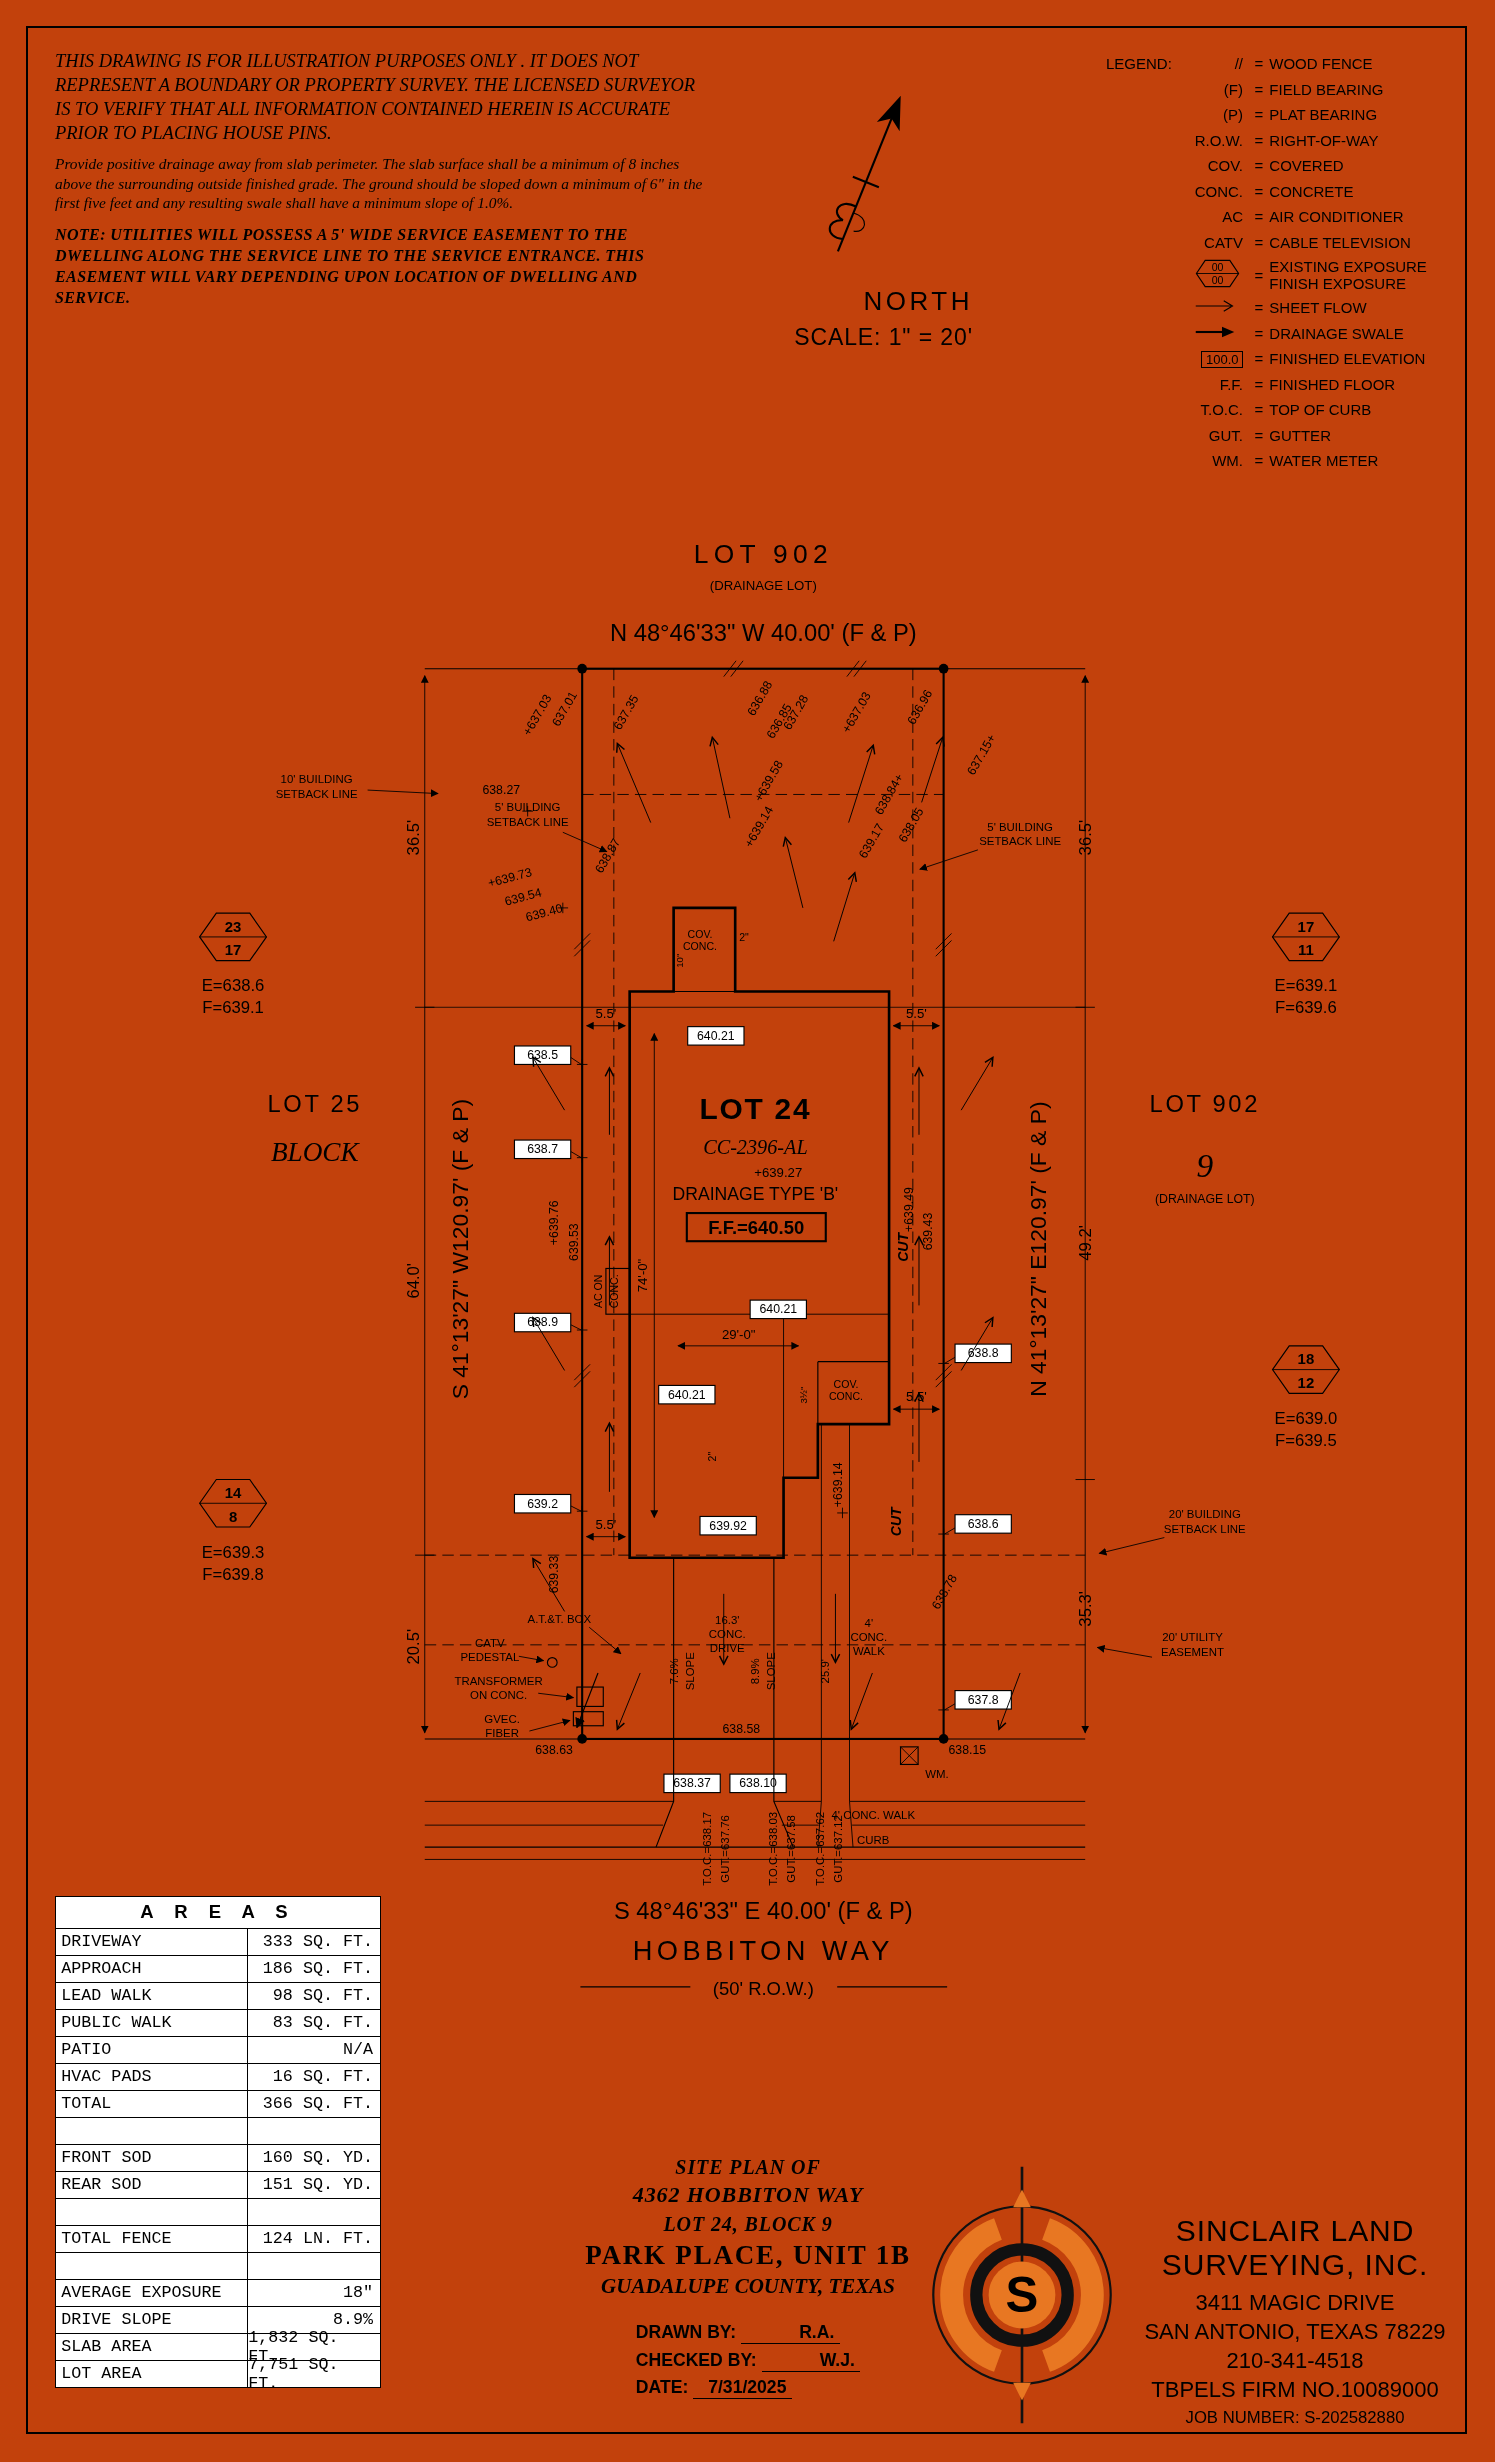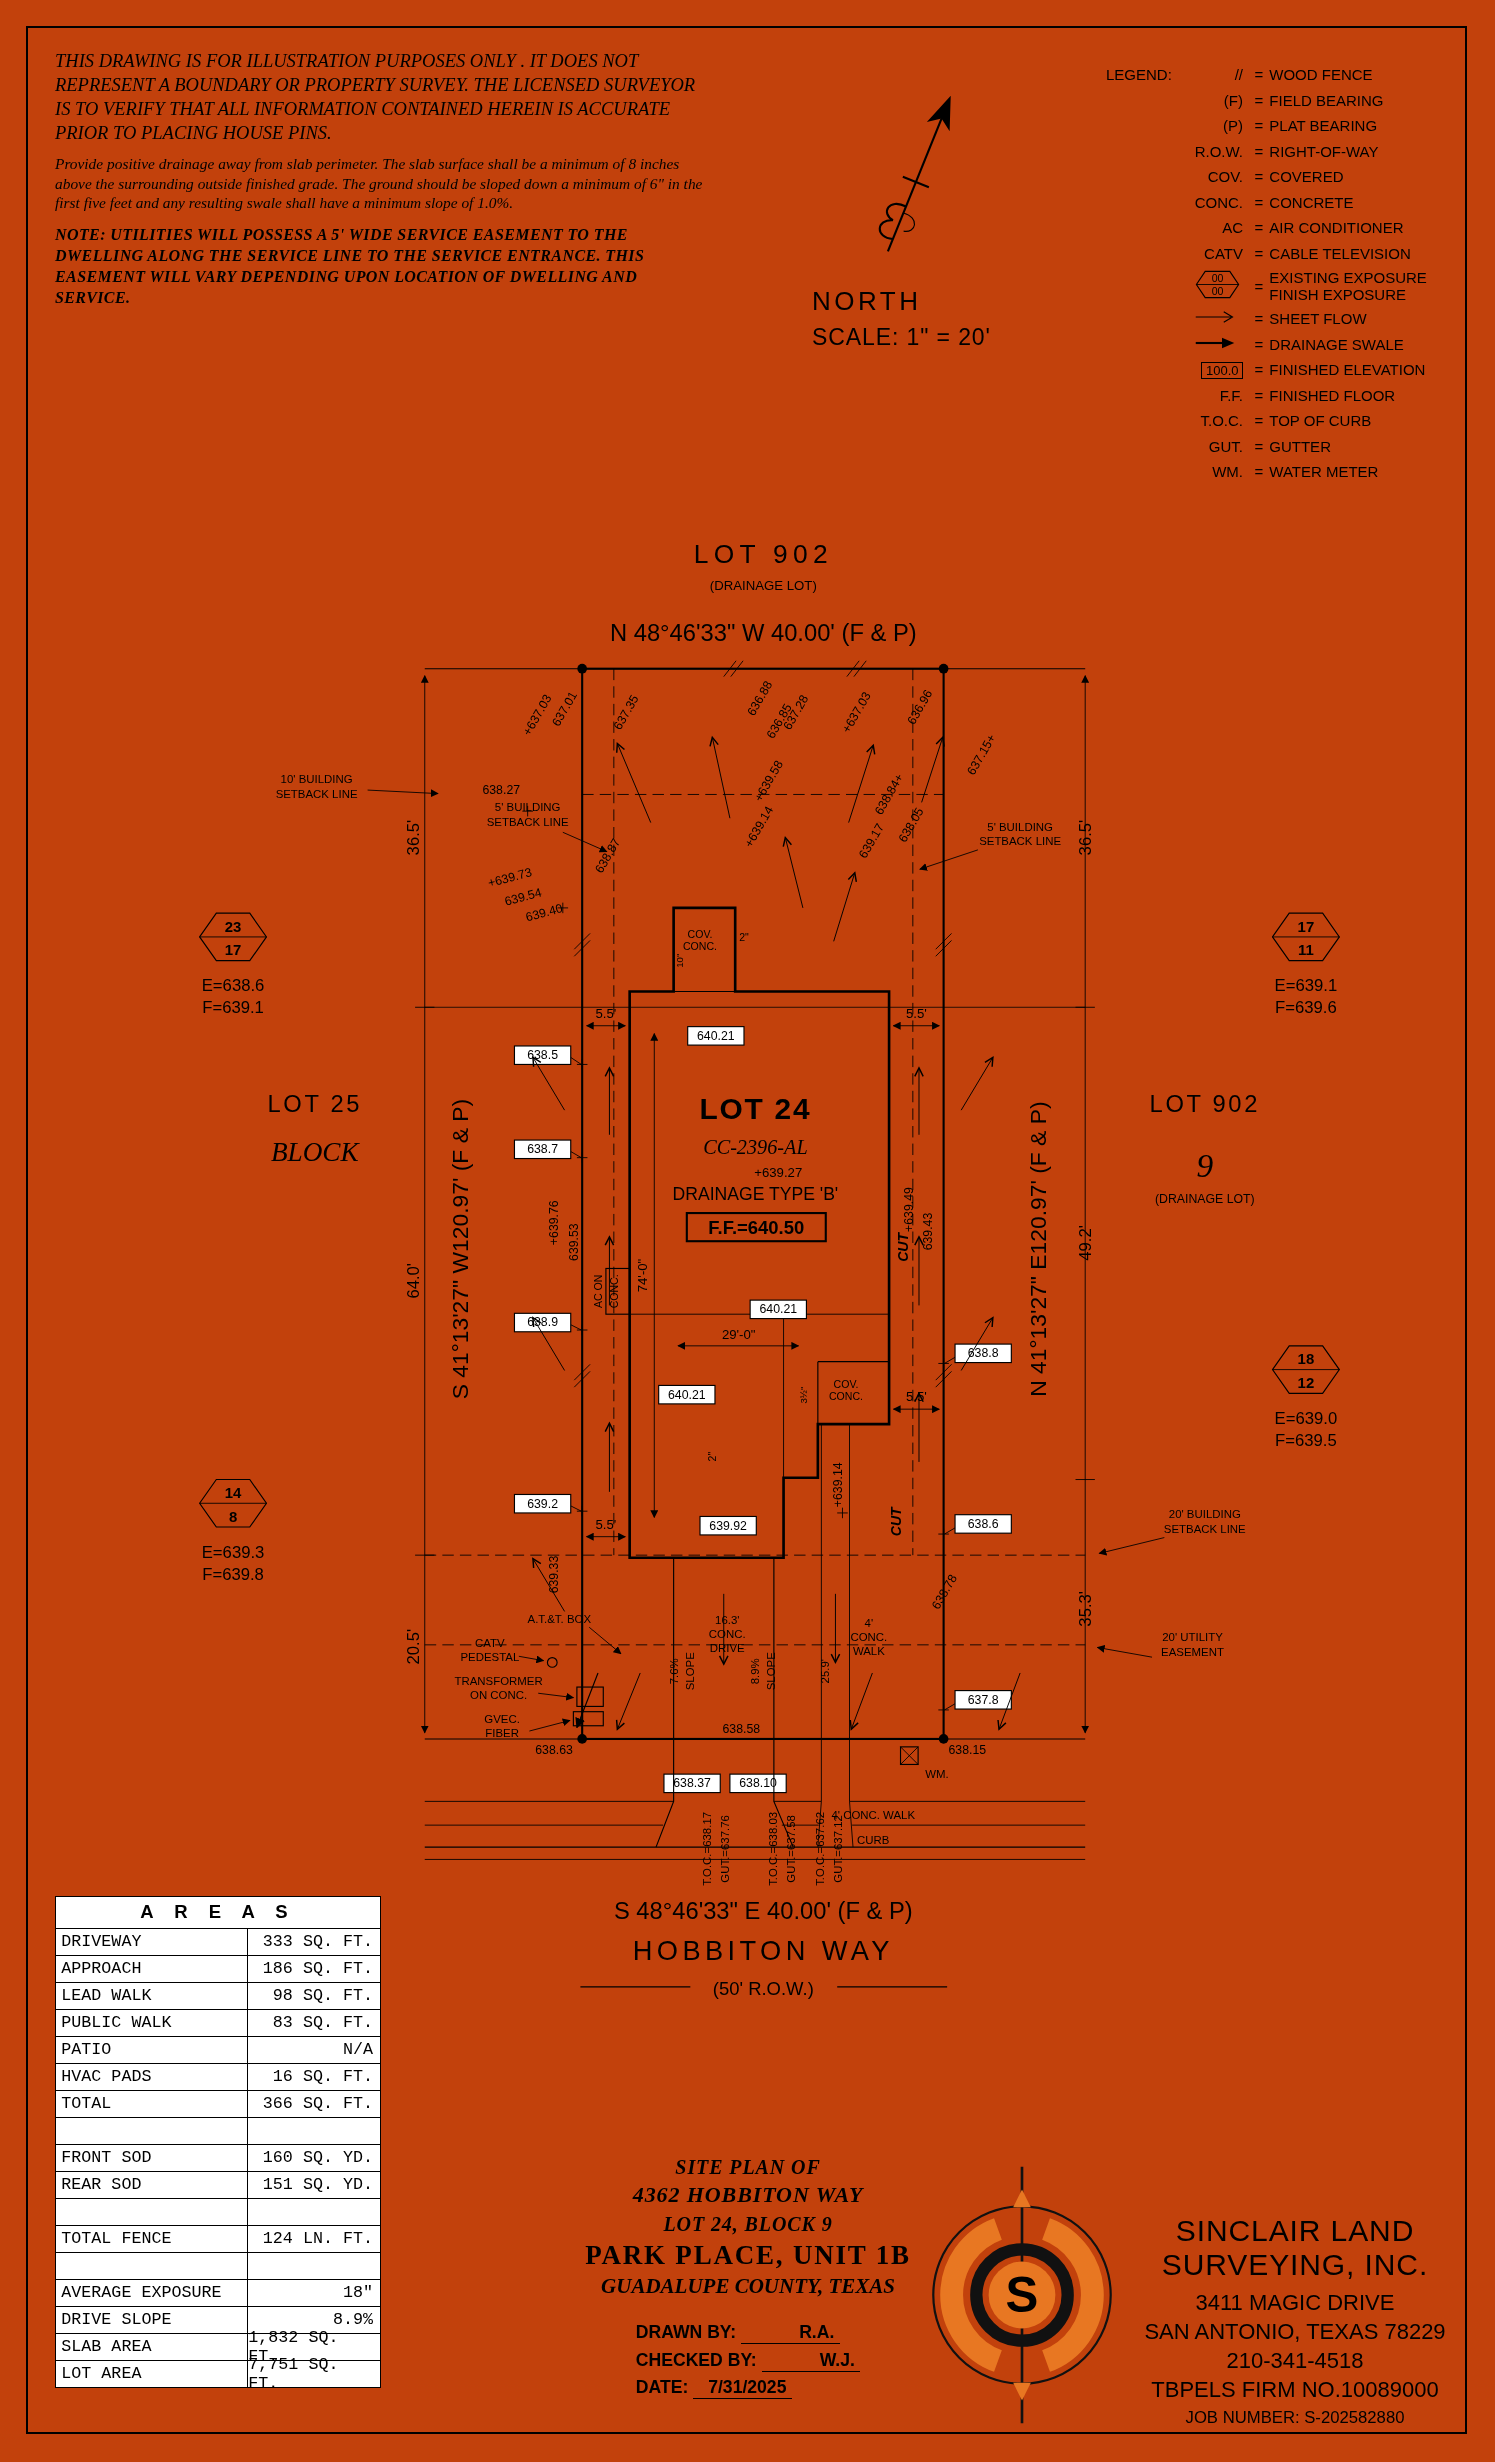--- a/index.html
+++ b/index.html
@@ -7,26 +7,26 @@
         font-family:"Liberation Sans",sans-serif;overflow:hidden;}
   .frame{position:absolute;left:26px;top:26px;width:1437px;height:2404px;border:2.6px solid #000;}
 
   
   .disclaimer{position:absolute;left:55px;top:49px;width:655px;}
   .disc-1{font:italic 18.5px/1.3 "Liberation Serif",serif;}
   .disc-2{font:italic 15.4px/1.28 "Liberation Serif",serif;margin-top:8.8px;}
   .disc-note{font:italic bold 16px/1.3 "Liberation Serif",serif;margin-top:12.3px;letter-spacing:0.4px;}
 
   
-  .north{position:absolute;left:812px;top:77px;width:211px;text-align:left;}
+  .north{position:absolute;left:762px;top:77px;width:211px;text-align:right;}
   .north-label{font-size:26px;letter-spacing:3.5px;margin-top:3.5px;}
   .north-scale{font-size:23px;margin-top:7px;letter-spacing:0.9px;}
 
   
-  .legend{position:absolute;left:1106px;top:62px;width:345px;}
+  .legend{position:absolute;left:1106px;top:51px;width:345px;}
   .lg-row{display:flex;align-items:center;min-height:25.5px;font-size:15px;}
   .lg-title{width:70px;}
   .lg-sym{width:67px;text-align:right;padding-right:5.3px;white-space:nowrap;}
   .lg-eq{width:21px;text-align:center;}
   .lg-desc{flex:1;line-height:1.15;}
   .lg-box{border:1.8px solid #000;padding:0 3.5px;font-size:13px;}
 
   
   .areas{position:absolute;left:55px;top:1896px;width:324px;border:1.8px solid #000;background:#fff;}
   .areas-title{font-size:18.5px;font-weight:bold;letter-spacing:8px;text-align:center;

